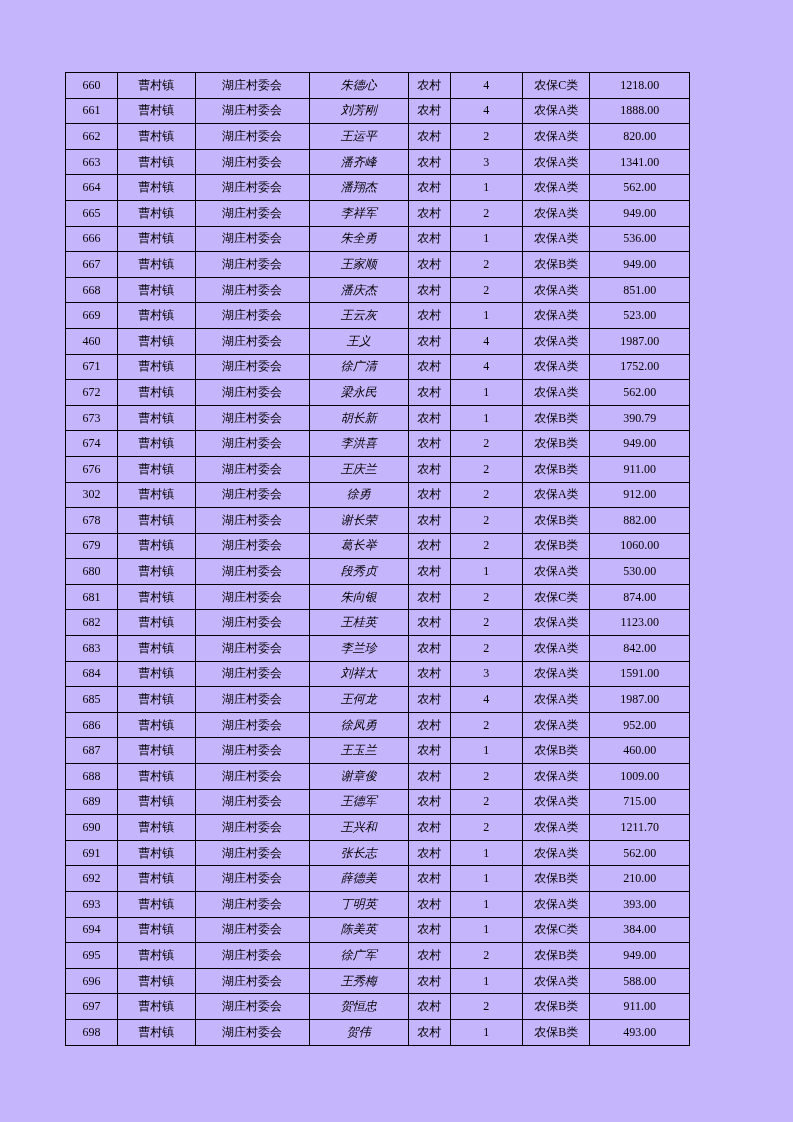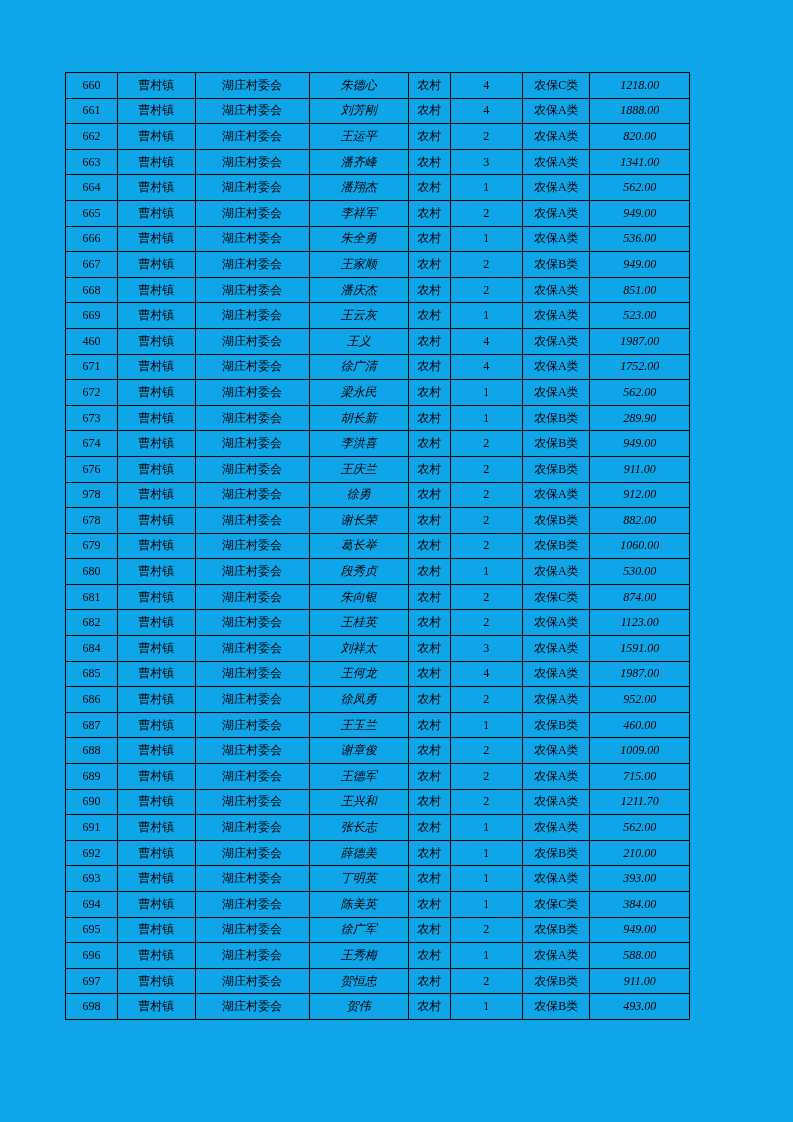--- a/index.html
+++ b/index.html
@@ -5,21 +5,21 @@
   html, body {
     margin: 0;
     padding: 0;
     background: #ffffff;
     font-family: "Liberation Serif", "DejaVu Serif", serif;
   }
   .page {
     position: relative;
     width: 793px;
     height: 1122px;
-    background: #0ea5e9;
+    background: #c4b5fd;
     overflow: hidden;
   }
   table.roster {
     position: absolute;
     left: 65px;
     top: 72px;
     border-collapse: collapse;
     table-layout: fixed;
     width: 625px;
   }
@@ -34,21 +34,21 @@
     white-space: nowrap;
     overflow: hidden;
   }
   .col-id       { width: 50px; }
   .col-town     { width: 75px; }
   .col-village  { width: 110px; }
   .col-name     { width: 96px; font-style: italic; }
   .col-type     { width: 40px; }
   .col-count    { width: 70px; }
   .col-category { width: 65px; margin-top: 34px; }
-  .col-amount   { width: 96px; font-style: italic; }
+  .col-amount   { width: 96px; }
 </style>
 </head>
 <body>
 
 <div class="page">
   <table class="roster">
     <colgroup>
       <col class="col-id">
       <col class="col-town">
       <col class="col-village">
@@ -190,21 +190,21 @@
           <td class="col-amount">562.00</td>
         </tr>
         <tr>
           <td class="col-id">673</td>
           <td class="col-town">曹村镇</td>
           <td class="col-village">湖庄村委会</td>
           <td class="col-name">胡长新</td>
           <td class="col-type">农村</td>
           <td class="col-count">1</td>
           <td class="col-category">农保B类</td>
-          <td class="col-amount">289.90</td>
+          <td class="col-amount">390.79</td>
         </tr>
         <tr>
           <td class="col-id">674</td>
           <td class="col-town">曹村镇</td>
           <td class="col-village">湖庄村委会</td>
           <td class="col-name">李洪喜</td>
           <td class="col-type">农村</td>
           <td class="col-count">2</td>
           <td class="col-category">农保B类</td>
           <td class="col-amount">949.00</td>
@@ -213,21 +213,21 @@
           <td class="col-id">676</td>
           <td class="col-town">曹村镇</td>
           <td class="col-village">湖庄村委会</td>
           <td class="col-name">王庆兰</td>
           <td class="col-type">农村</td>
           <td class="col-count">2</td>
           <td class="col-category">农保B类</td>
           <td class="col-amount">911.00</td>
         </tr>
         <tr>
-          <td class="col-id">978</td>
+          <td class="col-id">302</td>
           <td class="col-town">曹村镇</td>
           <td class="col-village">湖庄村委会</td>
           <td class="col-name">徐勇</td>
           <td class="col-type">农村</td>
           <td class="col-count">2</td>
           <td class="col-category">农保A类</td>
           <td class="col-amount">912.00</td>
         </tr>
         <tr>
           <td class="col-id">678</td>
@@ -271,20 +271,30 @@
         </tr>
         <tr>
           <td class="col-id">682</td>
           <td class="col-town">曹村镇</td>
           <td class="col-village">湖庄村委会</td>
           <td class="col-name">王桂英</td>
           <td class="col-type">农村</td>
           <td class="col-count">2</td>
           <td class="col-category">农保A类</td>
           <td class="col-amount">1123.00</td>
+        </tr>
+        <tr>
+          <td class="col-id">683</td>
+          <td class="col-town">曹村镇</td>
+          <td class="col-village">湖庄村委会</td>
+          <td class="col-name">李兰珍</td>
+          <td class="col-type">农村</td>
+          <td class="col-count">2</td>
+          <td class="col-category">农保A类</td>
+          <td class="col-amount">842.00</td>
         </tr>
         <tr>
           <td class="col-id">684</td>
           <td class="col-town">曹村镇</td>
           <td class="col-village">湖庄村委会</td>
           <td class="col-name">刘祥太</td>
           <td class="col-type">农村</td>
           <td class="col-count">3</td>
           <td class="col-category">农保A类</td>
           <td class="col-amount">1591.00</td>

